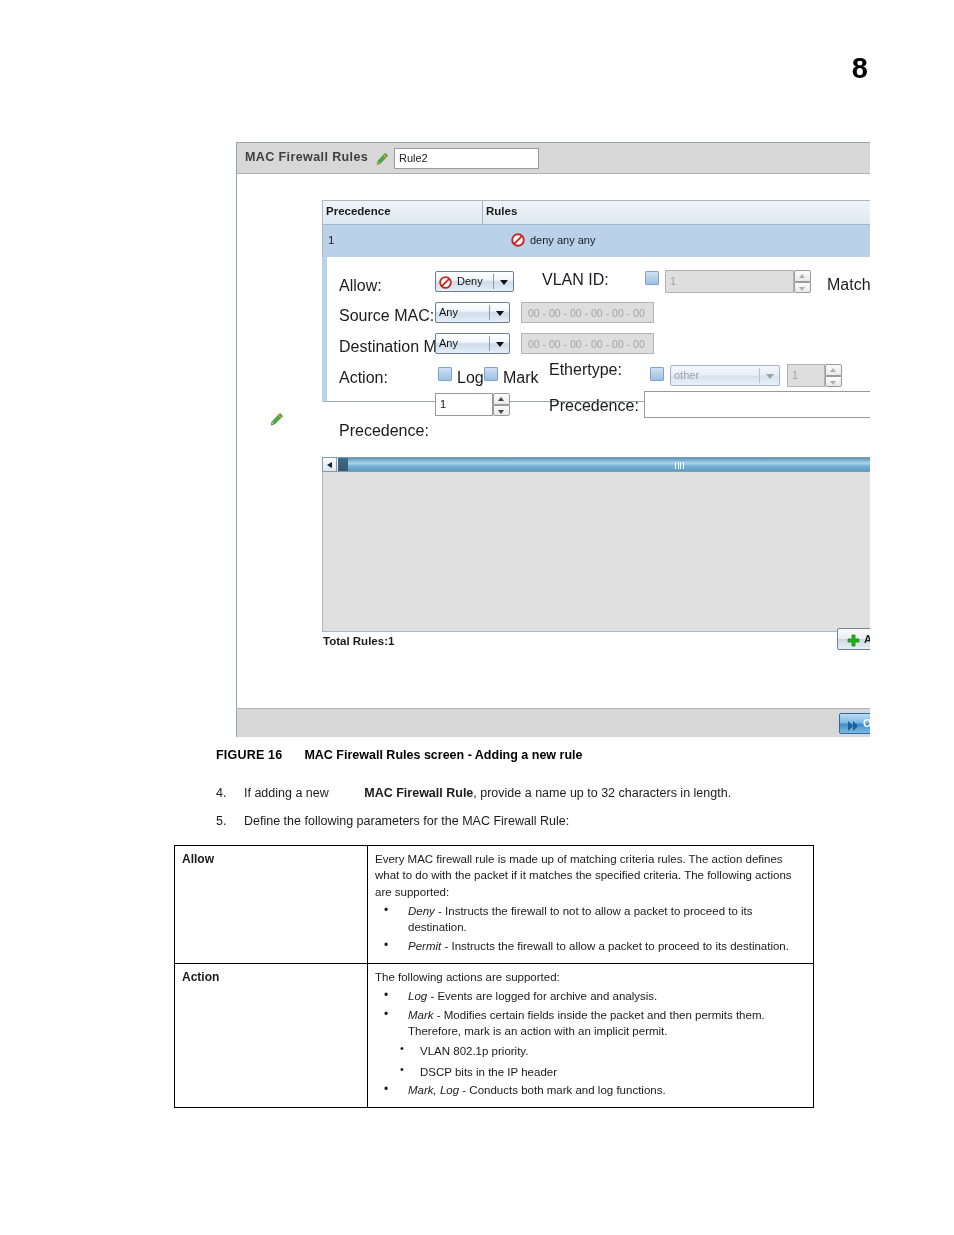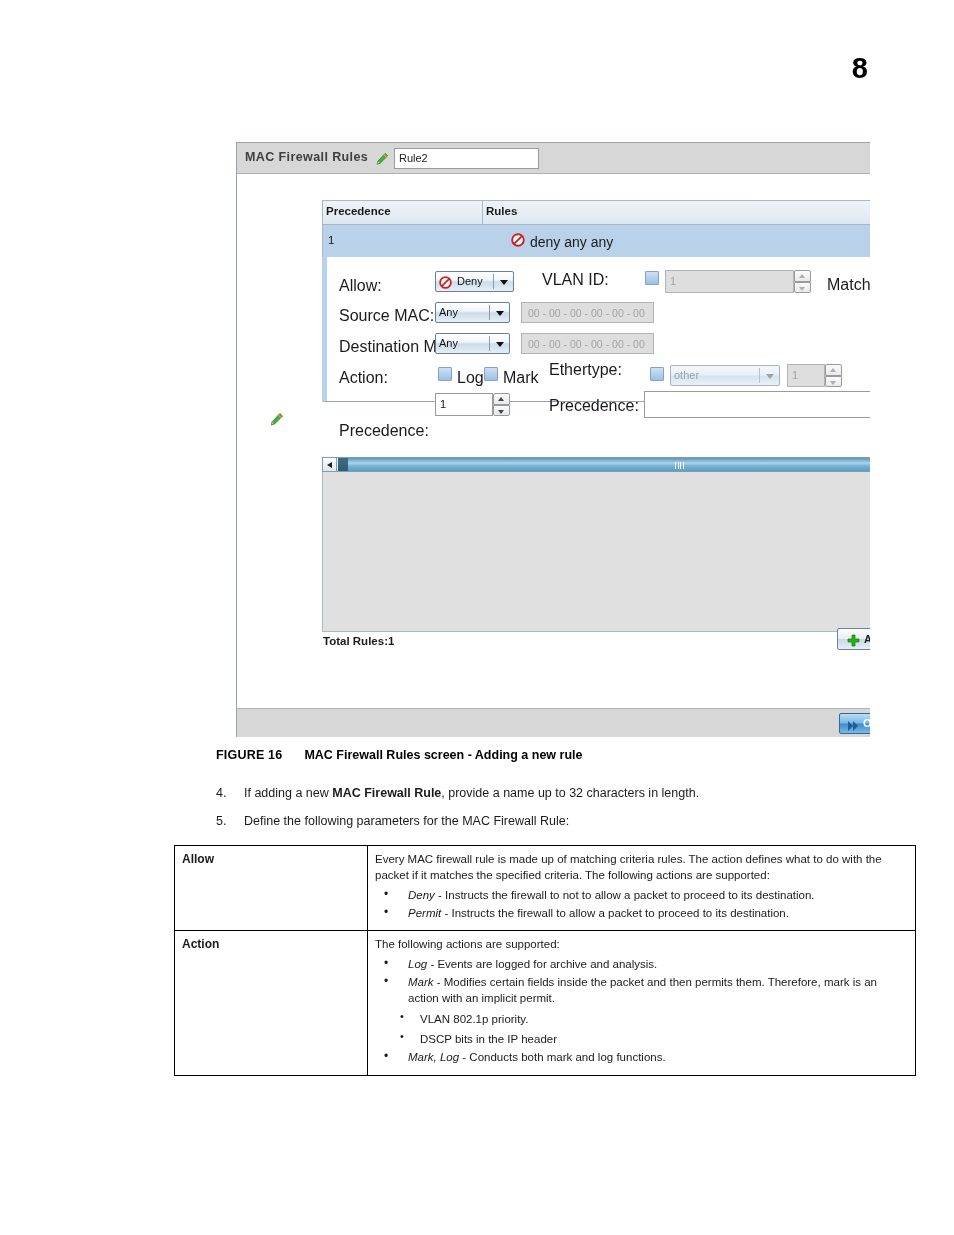--- a/index.html
+++ b/index.html
@@ -147,21 +147,21 @@
     color: #1b1b1b;
   }
   .rr-deny-icon {
     position: absolute;
     left: 188px; top: 8px;
     width: 14px; height: 14px;
   }
   .rr-text {
     position: absolute;
     left: 207px; top: 9px;
-    font-size: 14px;
+    font-size: 11px;
     color: #1b1b1b;
     white-space: nowrap;
   }
 
   
   .form-panel {
     position: relative;
     height: 145px;
     background: #ffffff;
     border-left: 5px solid #b9d2ea;
@@ -458,28 +458,28 @@
     white-space: nowrap;
   }
   .step .num {
     position: absolute;
     left: 0; top: 0;
   }
   .step .txt {
     position: absolute;
     left: 28px; top: 0;
   }
-  .step b { font-weight: bold; }
+  .step b { font-weight: bold; margin-left: 32px; }
 
   
   .ptable {
     position: absolute;
     left: 174px;
     top: 845px;
-    width: 742px;
+    width: 640px;
     border: 1px solid #000;
     border-collapse: collapse;
     box-sizing: border-box;
     font-size: 11.5px;
   }
   .ptable td {
     border: 1px solid #000;
     vertical-align: top;
     padding: 5px 7px 7px 7px;
     line-height: 1.42;

